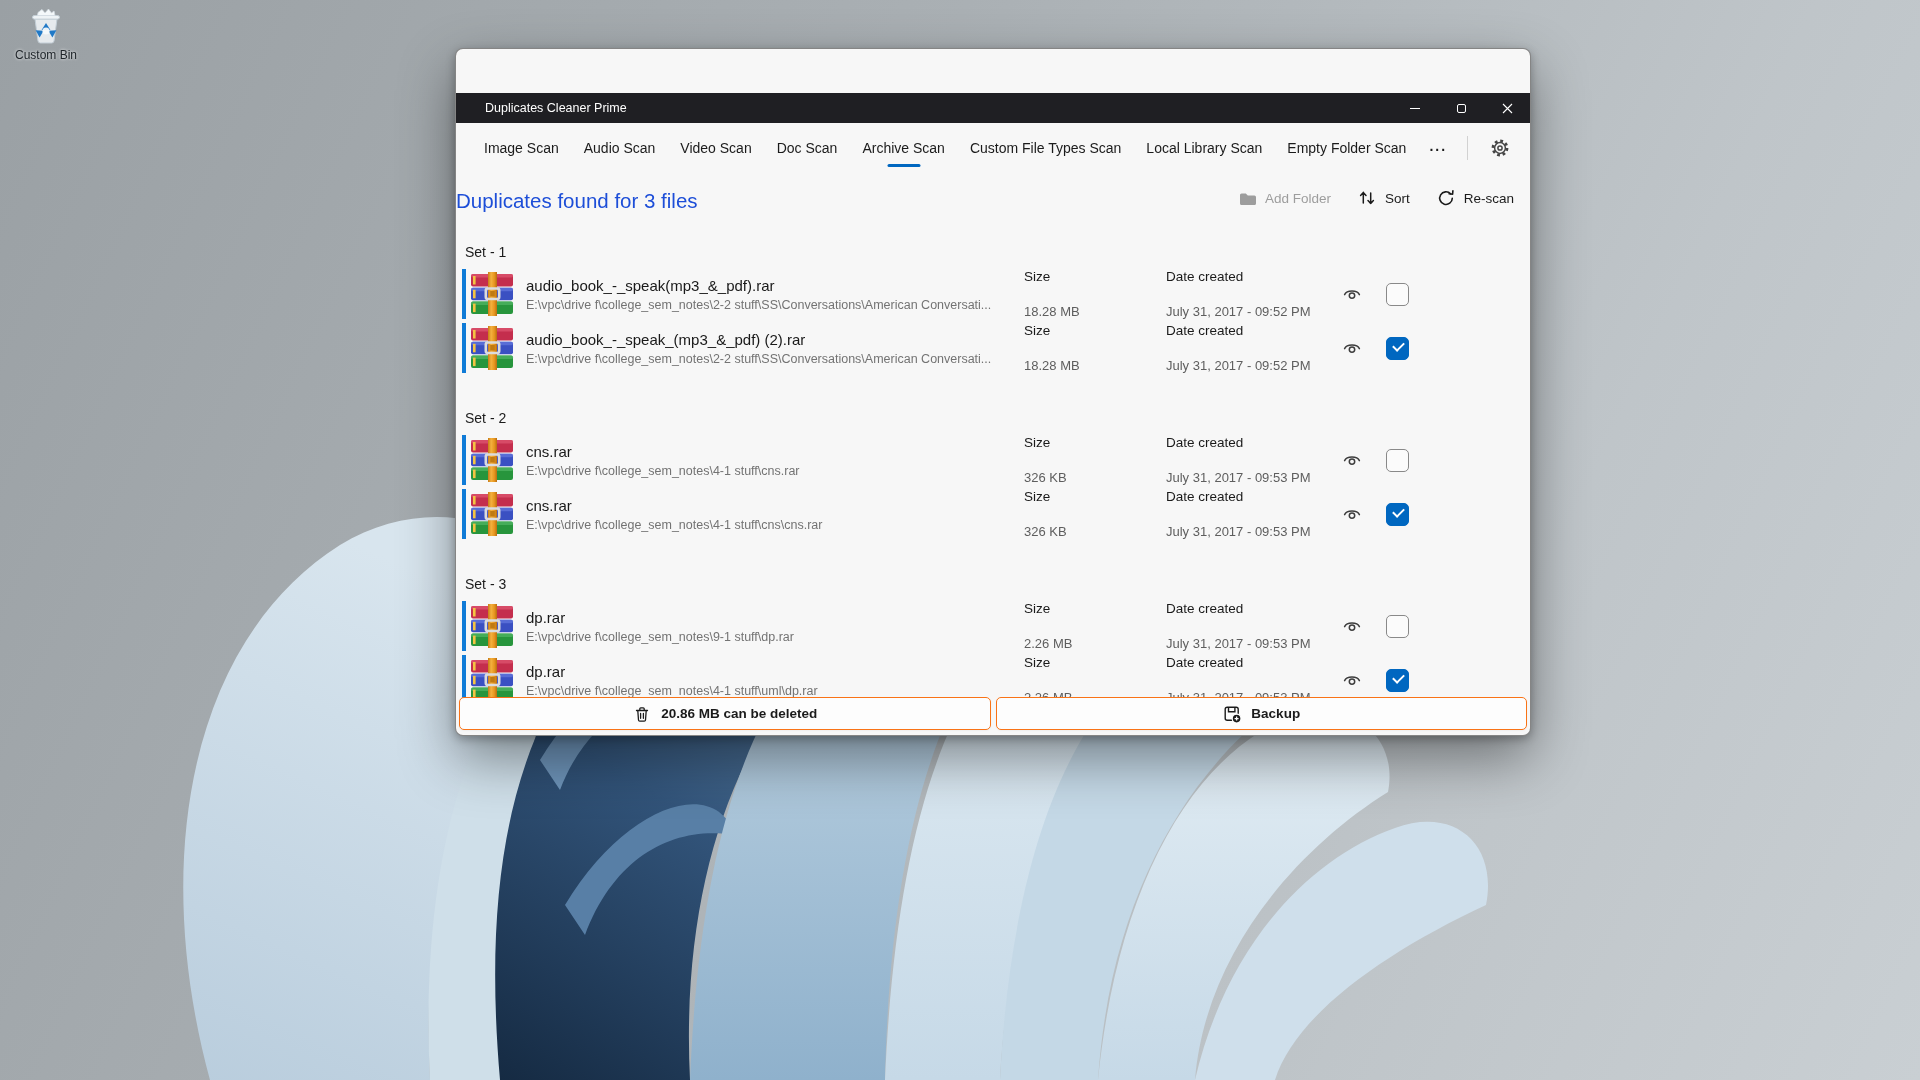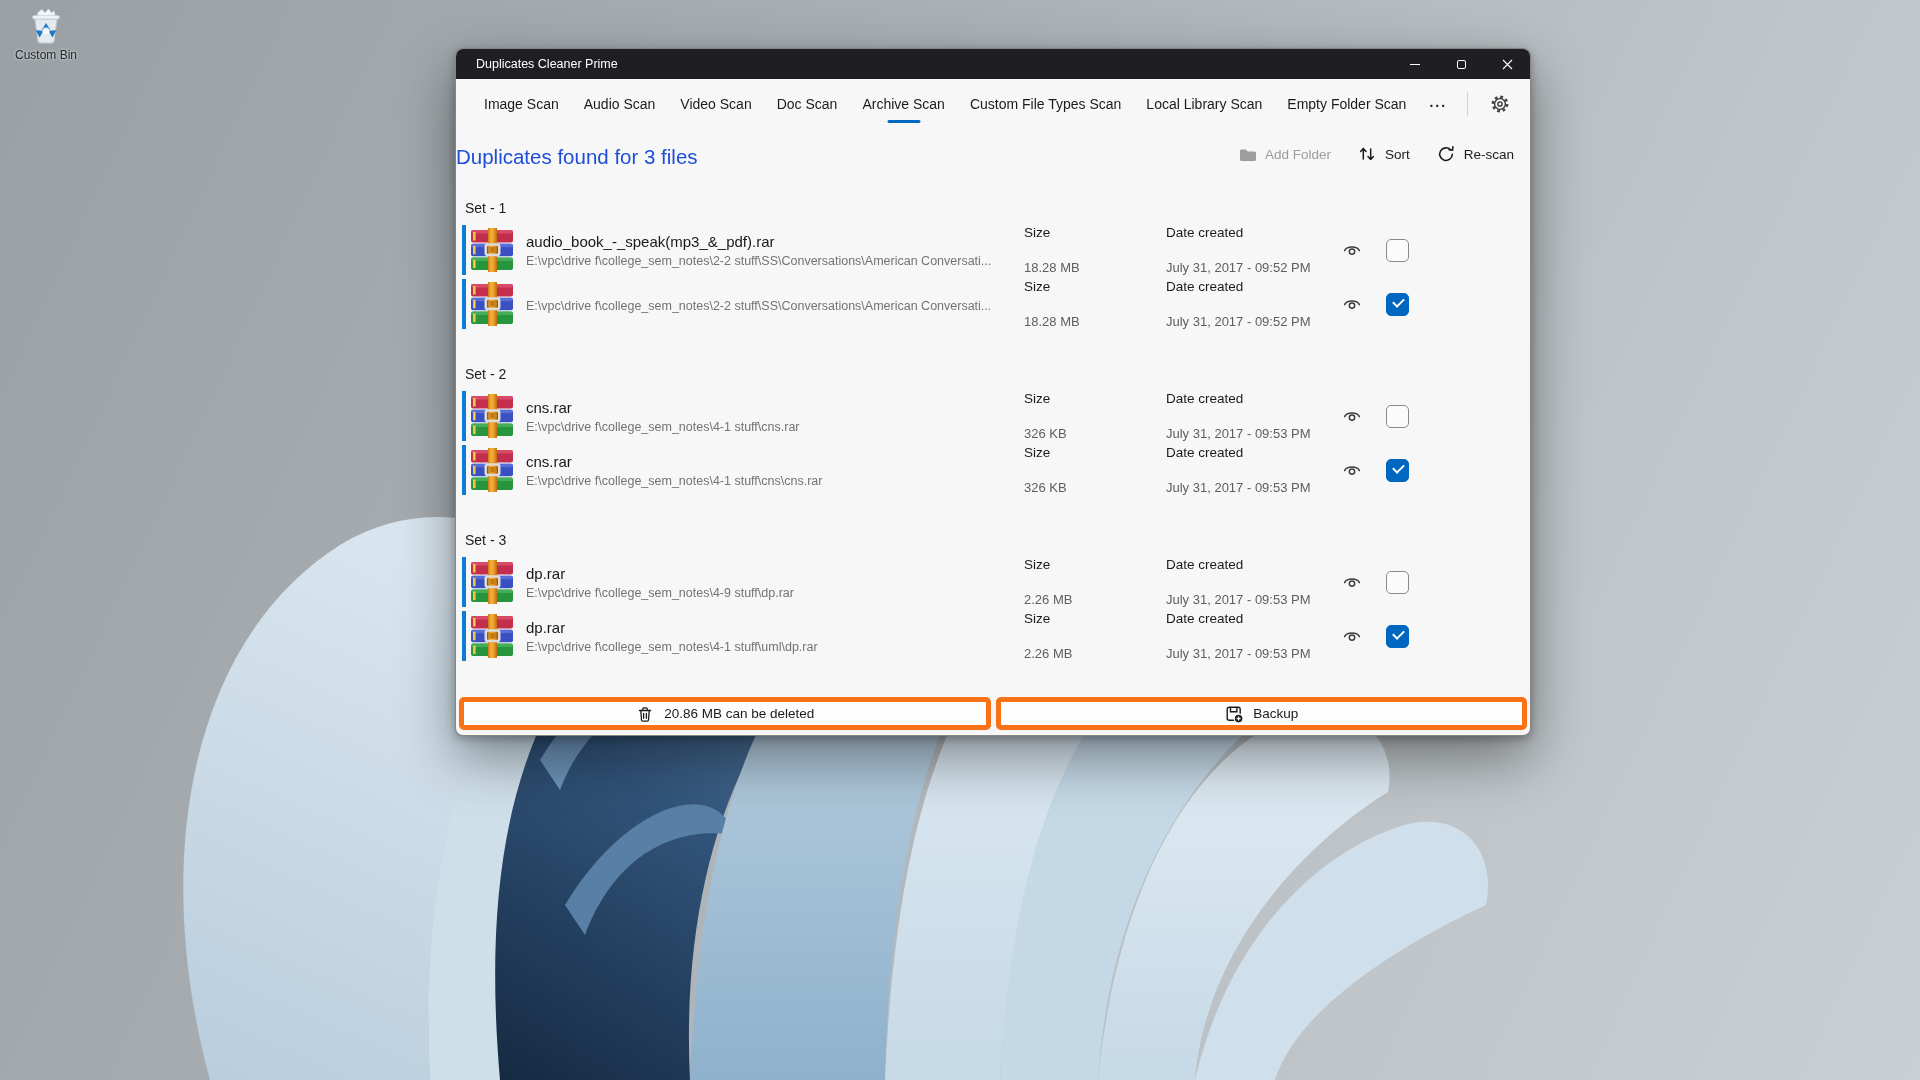--- a/index.html
+++ b/index.html
@@ -23,21 +23,21 @@
 
   
   .window {
     position:absolute; left:455px; top:48px; width:1076px; height:688px;
     background:#f7f7f7; border-radius:8px; overflow:hidden;
     border:1px solid rgba(40,40,40,.55);
     box-shadow:0 22px 55px rgba(0,0,0,.42), 0 3px 10px rgba(0,0,0,.28);
   }
   .titlebar {
     height:30px; background:#1f1f23; display:flex; align-items:center;
-    padding-left:20px; color:#ffffff; font-size:12.5px;
+    padding-left:29px; color:#ffffff; font-size:12.5px;margin-top:44px;
   }
   .tb-buttons { margin-left:auto; display:flex; height:100%; }
   .tb-btn { width:46px; height:100%; display:flex; align-items:center; justify-content:center; cursor:pointer; }
   .min-bar { width:10px; height:1px; background:#fff; display:block; }
   .max-box { width:9px; height:9px; border:1px solid #fff; border-radius:2px; display:block; }
 
   
   .tabbar { display:flex; align-items:center; height:50px; padding:0 16px 0 16px; }
   .tab {
     position:relative; font-size:14px; color:#1b1b1b; padding:7px 12px;
@@ -83,23 +83,23 @@
   }
   .checkbox.checked { background:#0067c0; border-color:#0067c0; }
   .checkbox.checked::after {
     content:""; position:absolute; left:6px; top:4px; width:9px; height:5px;
     border-left:2px solid #fff; border-bottom:2px solid #fff; transform:rotate(-45deg);
   }
 
   
   .footer { position:absolute; left:3px; right:3px; bottom:5px; display:flex; gap:5px; }
   .footer-btn {
-    flex:1; height:33px; background:#fdfdfd; border:5px solid #f97316; border-radius:5px;
+    flex:1; height:33px; background:#fdfdfd; border:1px solid #f97316; border-radius:5px;
     display:flex; align-items:center; justify-content:center; gap:9px;
-    font-size:13.5px; color:#1b1b1b; cursor:pointer; box-shadow:0 1px 2px rgba(0,0,0,.04);
+    font-size:13.5px; color:#1b1b1b; cursor:pointer; box-shadow:0 1px 2px rgba(0,0,0,.04);font-weight:bold;
   }
 
   svg { display:block; }
 </style>
 </head>
 <body>
 
 <svg width="0" height="0" style="position:absolute">
   <defs>
     <linearGradient id="strapGrad" x1="0" y1="0" x2="1" y2="0">
@@ -299,20 +299,21 @@
           </svg>
       </div>
       <div class="checkbox"></div>
     </div>
 
     <div class="row">
       <svg class="rar-icon" viewBox="0 0 44 44">
           <use href="#rar"></use>
         </svg>
       <div>
+        <div class="file-name">audio_book_-_speak_(mp3_&amp;_pdf) (2).rar</div>
         <div class="file-path">E:\vpc\drive f\college_sem_notes\2-2 stuff\SS\Conversations\American Conversati...</div>
       </div>
       <div>
         <div class="meta-label">Size</div>
         <div class="meta-value">18.28 MB</div>
       </div>
       <div>
         <div class="meta-label">Date created</div>
         <div class="meta-value">July 31, 2017 - 09:52 PM</div>
       </div>
@@ -375,21 +376,21 @@
     </div>
 
     <div class="set-label">Set - 3</div>
 
     <div class="row">
       <svg class="rar-icon" viewBox="0 0 44 44">
           <use href="#rar"></use>
         </svg>
       <div>
         <div class="file-name">dp.rar</div>
-        <div class="file-path">E:\vpc\drive f\college_sem_notes\4-9 stuff\dp.rar</div>
+        <div class="file-path">E:\vpc\drive f\college_sem_notes\9-1 stuff\dp.rar</div>
       </div>
       <div>
         <div class="meta-label">Size</div>
         <div class="meta-value">2.26 MB</div>
       </div>
       <div>
         <div class="meta-label">Date created</div>
         <div class="meta-value">July 31, 2017 - 09:53 PM</div>
       </div>
       <div class="eye-btn">

